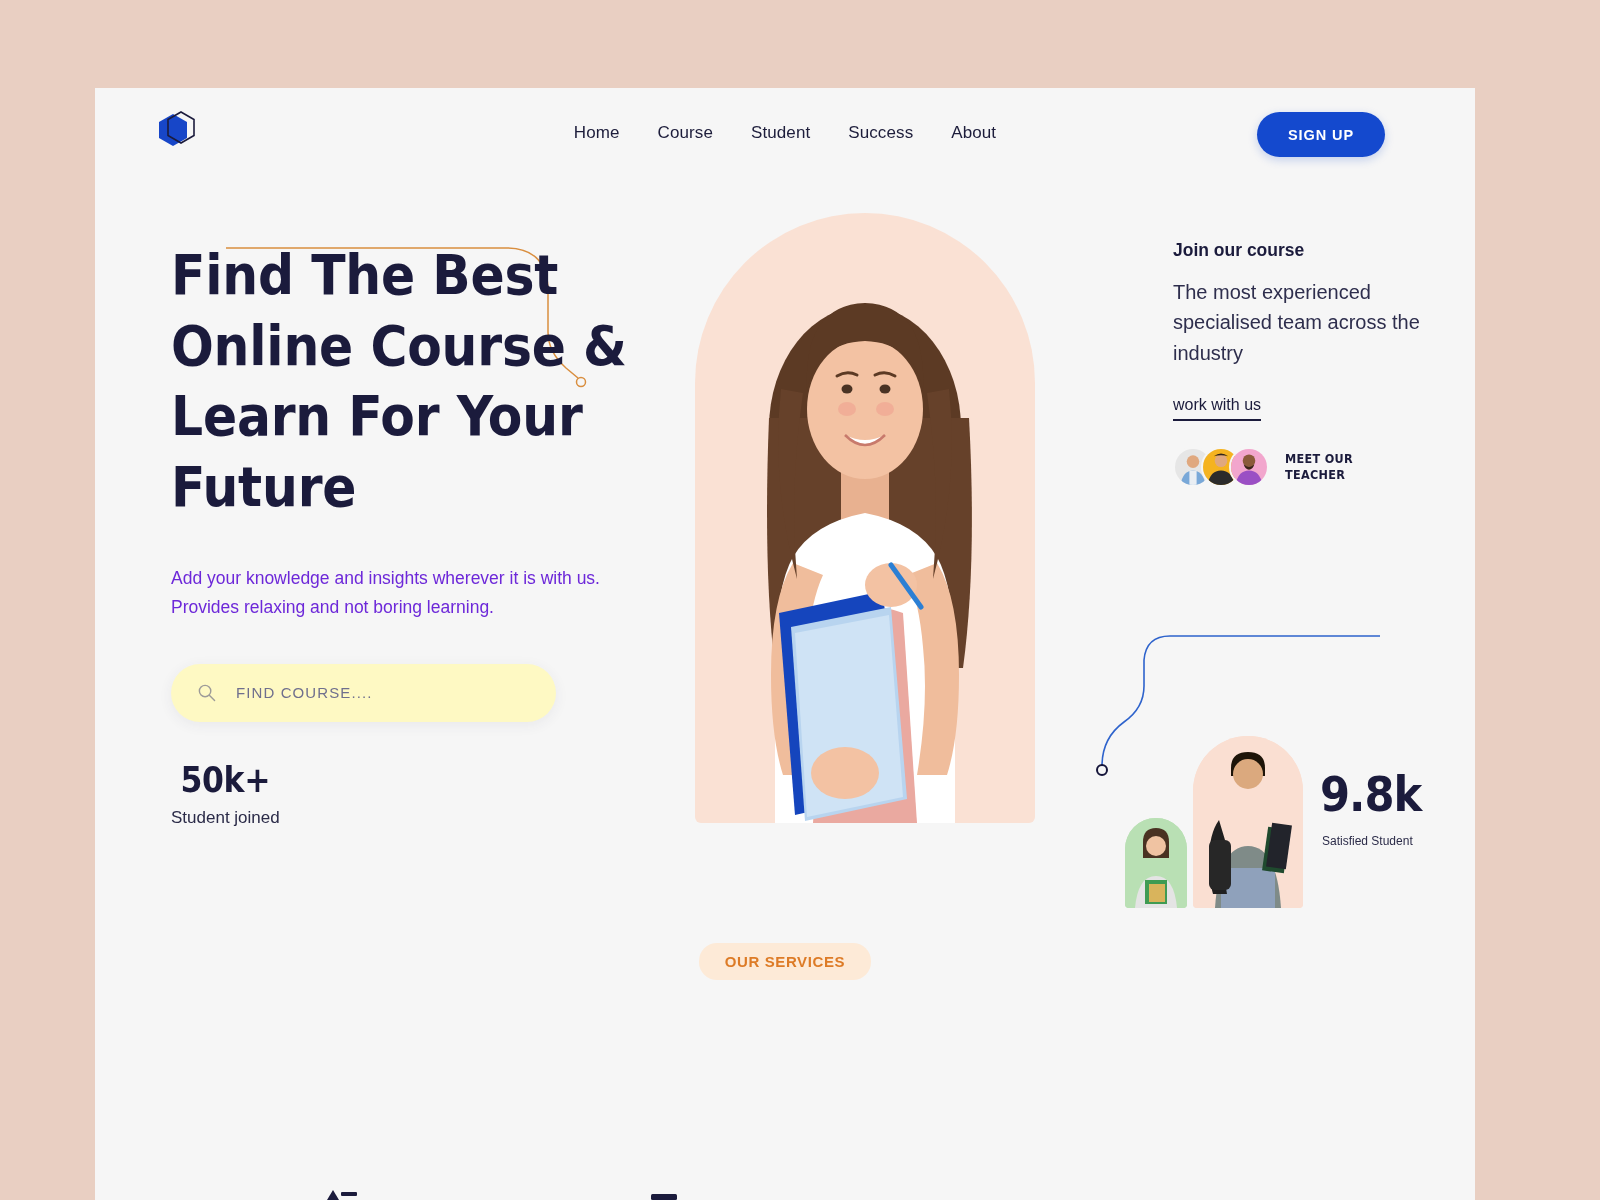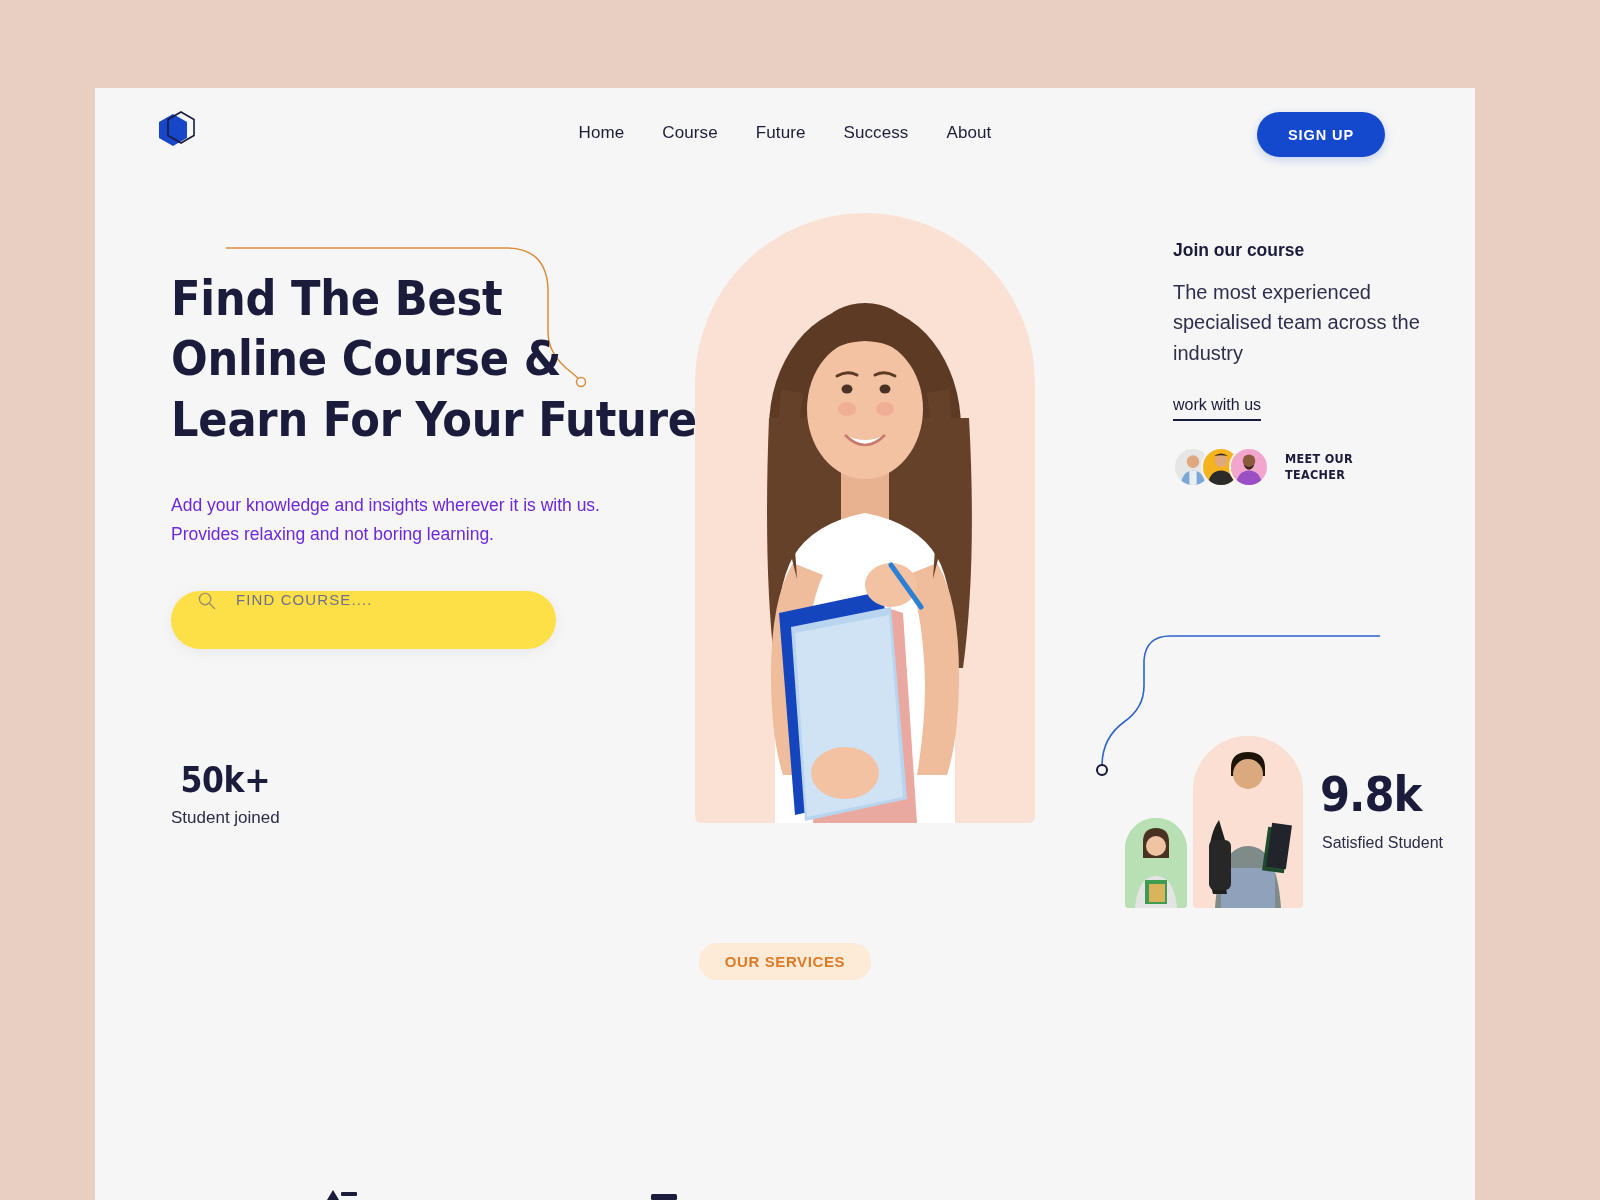--- a/index.html
+++ b/index.html
@@ -58,37 +58,36 @@
   }
 
   
   .hero-left { position:absolute; left:76px; top:152px; width:560px; }
   .deco-orange {
     position:absolute; left:55px; top:0px;
     width:440px; height:180px; pointer-events:none;
   }
   .hero-h1 {
     position:relative;
-    font-size:48px; line-height:1.26;
+    font-size:56px; line-height:1.26;
     color:#1b1b3c; font-weight:bold;
     letter-spacing:-.2px;
-    margin-top:28px;
     font-family:"DejaVu Sans", sans-serif;
     font-stretch:condensed;
   }
   .hero-sub {
     margin-top:42px;
     font-size:17.5px; line-height:1.64;
     color:#6d28d9; max-width:460px;
   }
   .search-box {
     margin-top:42px;
     width:385px; height:58px;
-    background:#fde047; border-radius:30px;
-    display:flex; align-items:flex-start; padding:0 26px;
+    background:#fef9c3; border-radius:30px;
+    display:flex; align-items:center; padding:0 26px;
     box-shadow:0 3px 14px rgba(60,60,90,.07);
     cursor:text;
   }
   .search-icon { width:19px; height:19px; flex:0 0 auto; opacity:.6; }
   .search-icon svg { width:100%; height:100%; display:block; }
   .search-ph {
     margin-left:20px; font-size:15px; letter-spacing:1.1px;
     color:#6f6f8d;
   }
 
@@ -156,21 +155,21 @@
   }
   .sat-arch-big svg { width:100%; height:100%; display:block; }
   .sat-num {
     position:absolute; left:270px; top:148px;
     font-size:48px; font-weight:bold; color:#1b1b3c;
     font-family:"DejaVu Sans", sans-serif; font-stretch:condensed;
     letter-spacing:-1px;
   }
   .sat-label {
     position:absolute; left:272px; top:216px;
-    font-size:16px; color:#2b2b48;
+    font-size:12px; color:#2b2b48;
   }
 
   
   .services { position:absolute; left:0; top:855px; width:100%; text-align:center; }
   .badge {
     display:inline-block;
     background:#fdead7; color:#dd7b26;
     font-size:15px; font-weight:bold; letter-spacing:.6px;
     padding:10px 26px; border-radius:18px;
   }
@@ -195,21 +194,21 @@
       <div class="hex hex-out">
         <svg viewBox="0 0 28 33">
             <polygon points="14,1 27,8.5 27,24.5 14,32 1,24.5 1,8.5" fill="none" stroke="#1b1b3c" stroke-width="1.6"></polygon>
           </svg>
       </div>
     </div>
 
     <nav class="nav">
       <div class="nav-item">Home</div>
       <div class="nav-item">Course</div>
-      <div class="nav-item">Future</div>
+      <div class="nav-item">Student</div>
       <div class="nav-item">Success</div>
       <div class="nav-item">About</div>
     </nav>
 
     <button class="signup-btn">SIGN UP</button>
   </div>
 
   <div class="hero-left">
     <div class="deco-orange">
       <svg viewBox="0 0 440 180">

